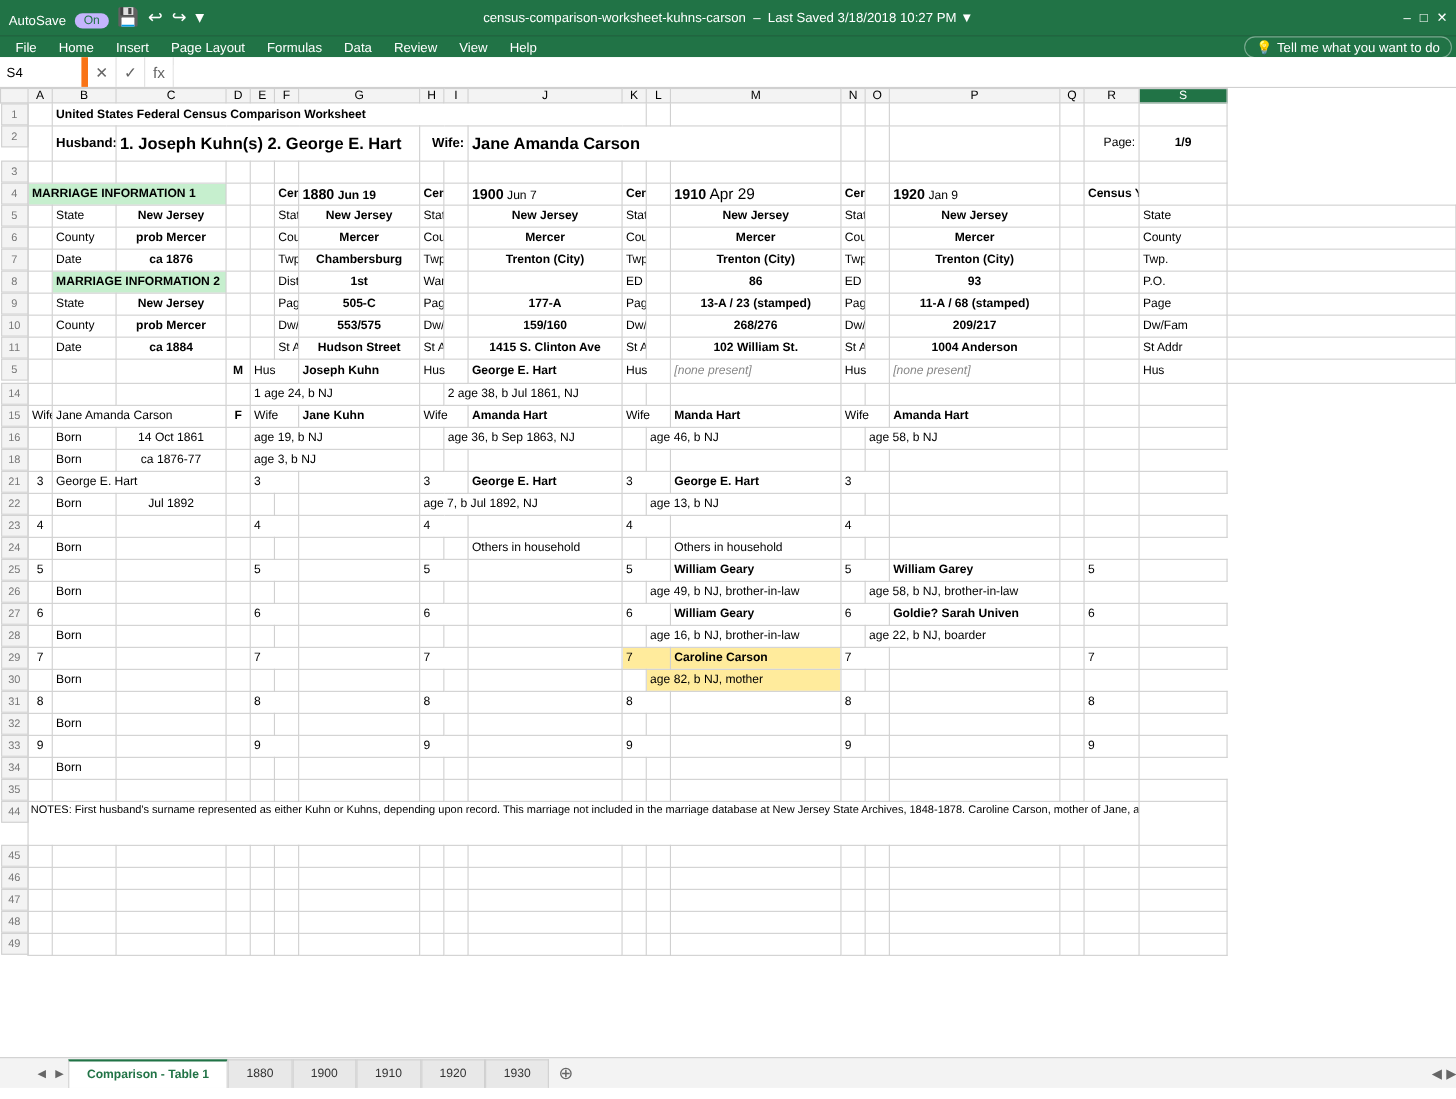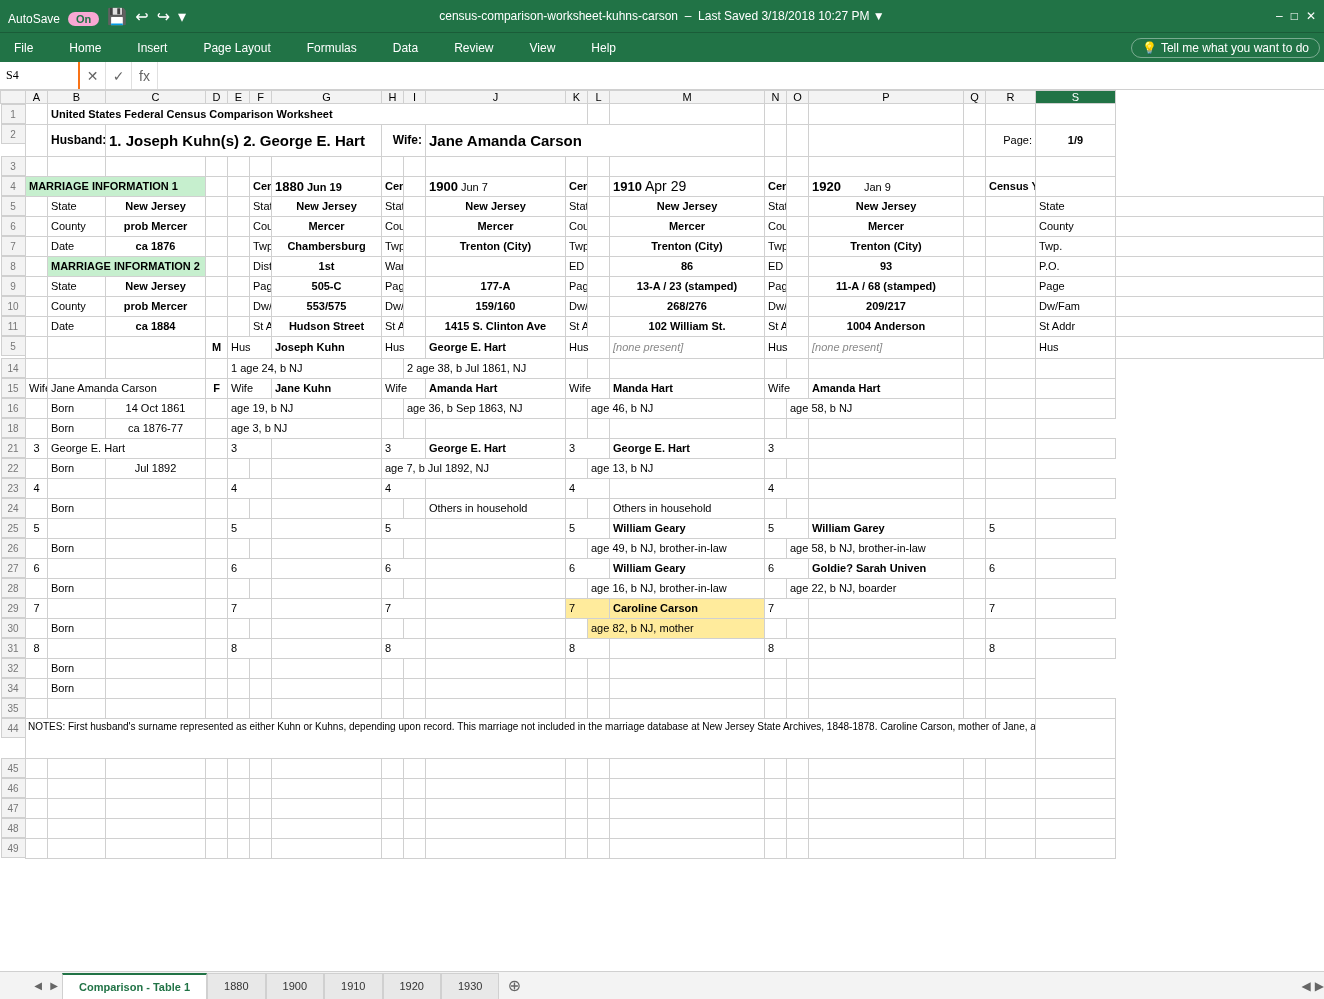--- a/index.html
+++ b/index.html
@@ -12,38 +12,38 @@
       height: 32px;
       display: flex;
       align-items: center;
       padding: 0 8px;
       justify-content: space-between;
     }
     #titlebar .left { display: flex; align-items: flex-end; gap: 8px; font-size: 12px; }
     #titlebar .center { font-size: 12px; position: absolute; left: 50%; transform: translateX(-50%); }
     #titlebar .right { display: flex; align-items: center; gap: 8px; font-size: 12px; }
     .toggle-on {
-      background: #f9a8d4;
+      background: #c4b5fd;
       color: #217346;
       border-radius: 10px;
       padding: 1px 8px;
       font-size: 11px;
-      font-weight: bold;
+      font-weight: normal;
     }
     .tb-icon { font-size: 16px; cursor: pointer; color: #fff; }
 
     
     #menubar {
       background: #217346;
       color: #fff;
-      height: 30px;
+      height: 20px;
       display: flex;
       align-items: center;
       padding: 0 4px;
-      gap: 16px;
+      gap: 0;
       border-top: 1px solid #1a5c38;
     }
     .menu-item {
       padding: 4px 10px;
       cursor: pointer;
       border-radius: 3px;
       font-size: 12px;
     }
     .tell-me {
       margin-left: auto;
@@ -61,27 +61,26 @@
     #formulabar {
       background: #fff;
       height: 28px;
       display: flex;
       align-items: center;
       border-bottom: 1px solid #d0d0d0;
       gap: 0;
     }
     #cell-name-box {
       width: 80px;
-      border-right: 2px solid #f97316;
+      border-right: 6px solid #f97316;
       padding: 0 6px;
       font-size: 12px;
       height: 100%;
       display: flex;
       align-items: center;
-      font-family: Liberation Serif, serif;
     }
     .formula-btn {
       width: 26px;
       height: 100%;
       display: flex;
       align-items: center;
       justify-content: center;
       cursor: pointer;
       color: #666;
       font-size: 14px;
@@ -351,21 +350,21 @@
           <td class="bold">Census Year</td>
           <td class="bold"><span style="font-weight:bold;font-size:13px;">1880</span> <span style="font-size:11px;">Jun 19</span></td>
           <td class="bold">Census Year</td>
           <td></td>
           <td><span style="font-weight:bold;font-size:13px;">1900</span> <span style="font-size:11px;">Jun 7</span></td>
           <td class="bold">Census Year</td>
           <td></td>
           <td><span style="font-weight:bold;font-size:13px;">1910</span> <span style="font-size:14px;">Apr 29</span></td>
           <td class="bold">Census Year</td>
           <td></td>
-          <td><span style="font-weight:bold;font-size:13px;">1920</span> <span style="font-size:11px;margin-left:20px;">Jan 9</span></td>
+          <td><span style="font-weight:bold;font-size:13px;">1920</span> <span style="font-size:11px;">Jan 9</span></td>
           <td></td>
           <td class="bold">Census Year</td>
           <td></td>
         </tr>
 
         <tr>
           <td class="row-num">5</td>
           <td></td>
           <td>State</td>
           <td class="center bold">New Jersey</td>
@@ -861,20 +860,38 @@
             <td></td>
             <td></td>
             <td></td>
             <td></td>
             <td></td>
             <td></td>
             <td></td>
             <td></td>
         </tr>
 
+        <tr>
+          <td class="row-num">33</td>
+          <td class="center">9</td>
+          <td></td>
+            <td></td>
+            <td></td>
+          <td colspan="2">9</td>
+          <td></td>
+          <td colspan="2">9</td>
+          <td></td>
+          <td colspan="2">9</td>
+          <td></td>
+          <td colspan="2">9</td>
+          <td></td>
+          <td></td>
+          <td>9</td>
+          <td></td>
+        </tr>
 
         <tr>
           <td class="row-num">34</td>
           <td></td>
           <td>Born</td>
           <td></td>
             <td></td>
             <td></td>
             <td></td>
             <td></td>

